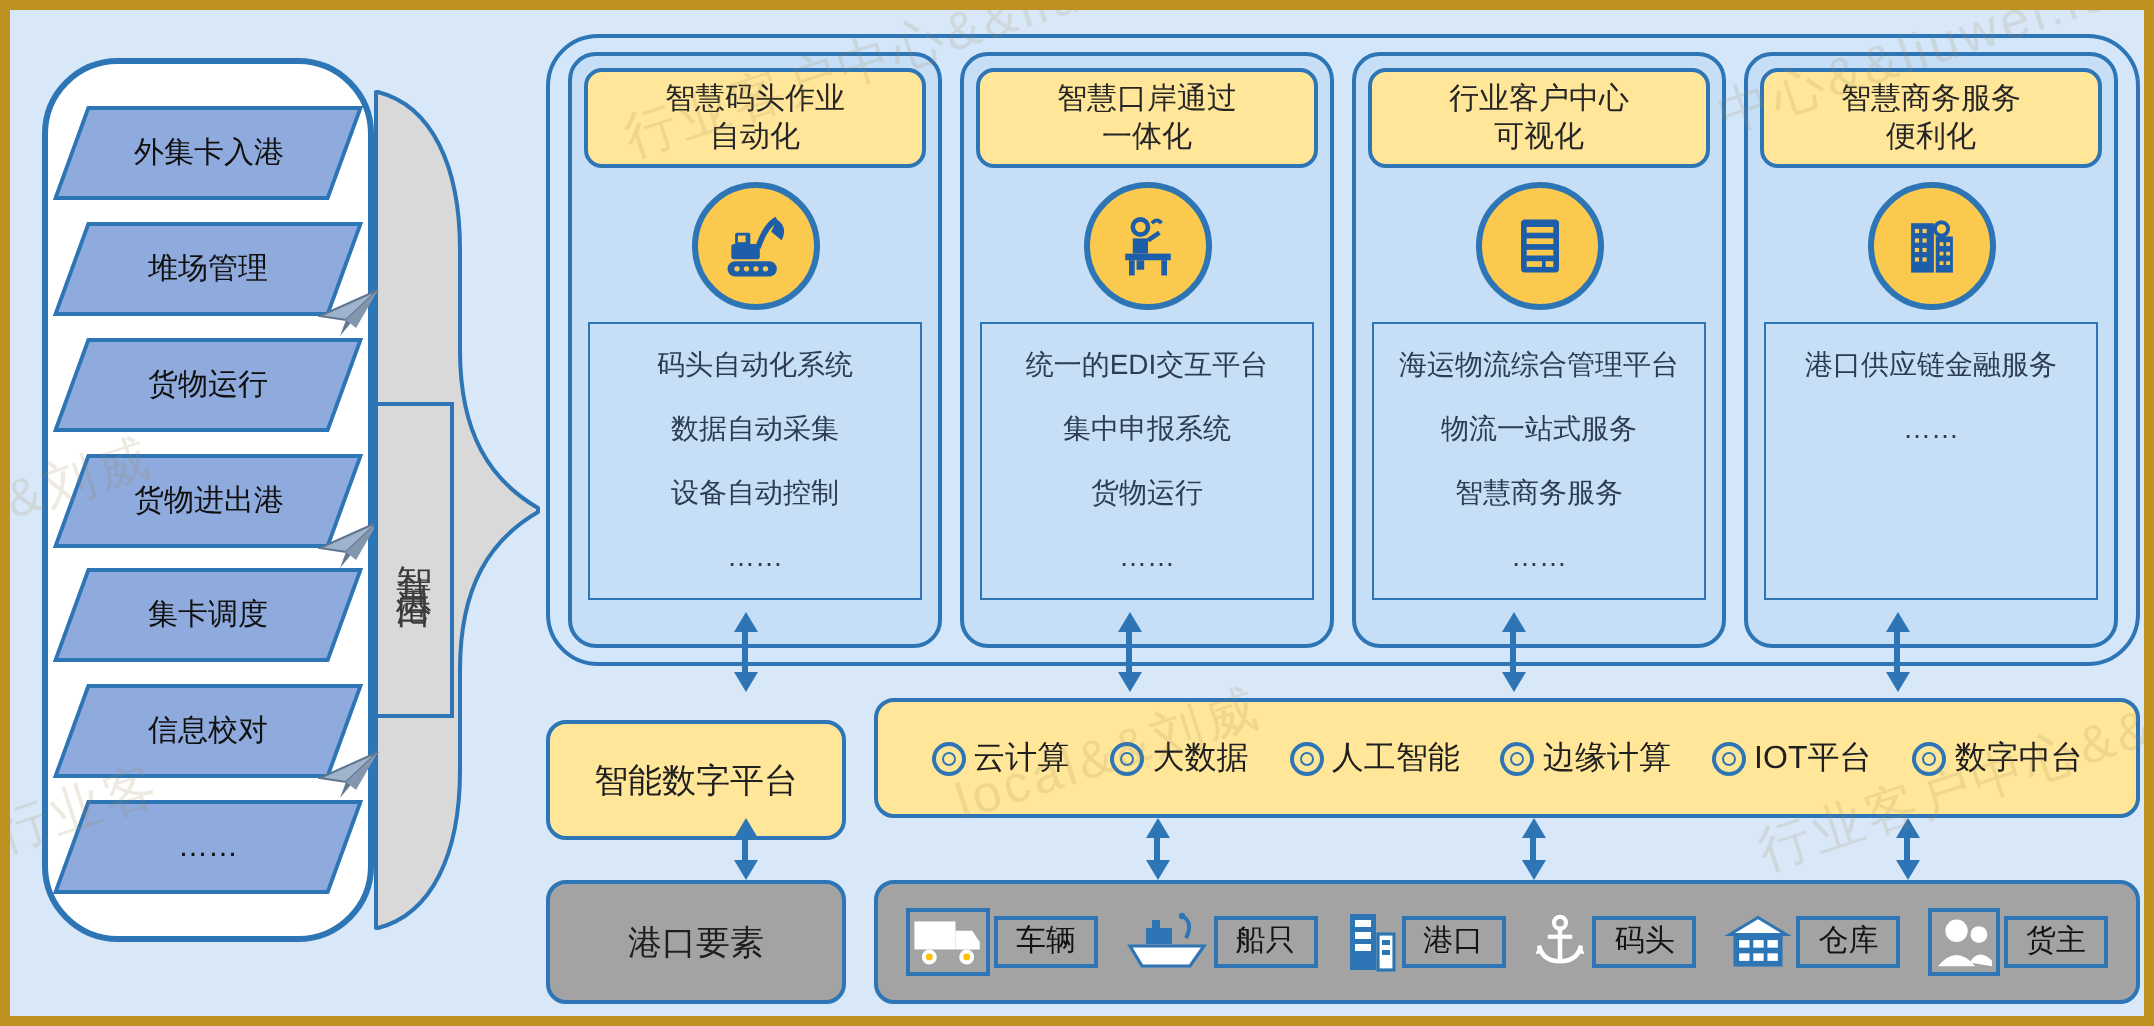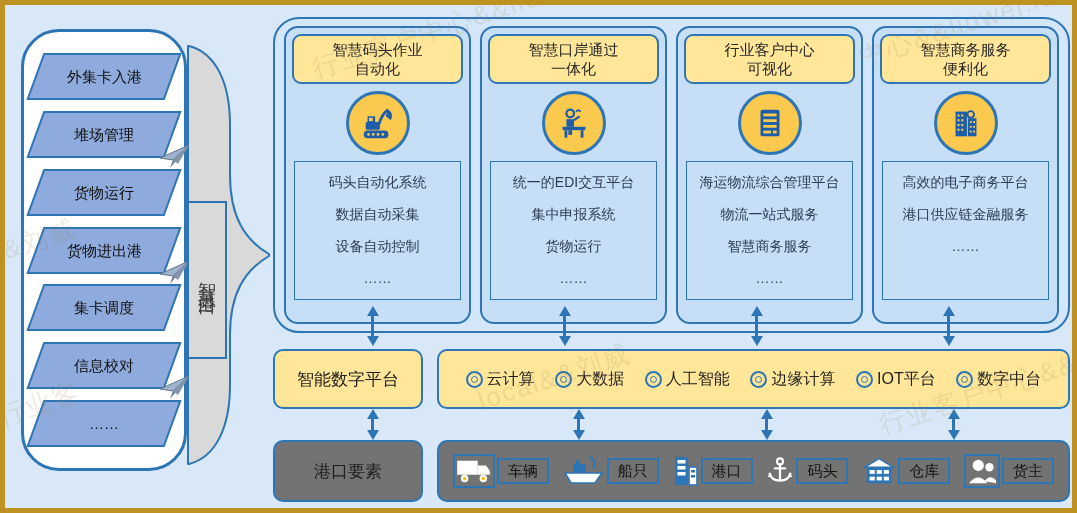--- a/index.html
+++ b/index.html
@@ -39,22 +39,22 @@
   
   .varrow{position:absolute;width:3px;background:#2E75B6;z-index:4;}
   .varrow::before,.varrow::after{content:"";position:absolute;left:50%;transform:translateX(-50%);
     border-left:6px solid transparent;border-right:6px solid transparent;}
   .varrow::before{top:-9px;border-bottom:10px solid #2E75B6;}
   .varrow::after{bottom:-9px;border-top:10px solid #2E75B6;}
   
   .box{position:absolute;box-sizing:border-box;border:2px solid #2E75B6;border-radius:10px;
     display:flex;align-items:center;justify-content:center;z-index:2;}
   .light{background:#FFE699;}
-  .orange{background:#737373;}
-  .platform-box{left:268px;top:344px;width:150px;height:60px;font-size:17px;color:#1f1f1f;}
+  .orange{background:#a3a3a3;}
+  .platform-box{left:268px;top:355px;width:150px;height:60px;font-size:17px;color:#1f1f1f;}
   .tech-row{left:432px;top:344px;width:633px;height:60px;justify-content:space-evenly;padding:12px 6px;}
   .tech-item{display:flex;align-items:center;font-size:16px;color:#1f1f1f;}
   .bullseye{width:13px;height:13px;border:2px solid #2E75B6;border-radius:50%;
     display:inline-flex;align-items:center;justify-content:center;margin-right:4px;flex:none;}
   .bullseye .inner{width:5px;height:5px;border:1.5px solid #2E75B6;border-radius:50%;}
   .elements-box{left:268px;top:435px;width:150px;height:62px;font-size:17px;color:#1f1f1f;}
   .bottom-row{left:432px;top:435px;width:633px;height:62px;justify-content:space-between;padding:0 14px;}
   .pair{display:flex;align-items:center;gap:2px;}
   .icon-box{box-sizing:border-box;border:2px solid #2E75B6;display:flex;align-items:center;
     justify-content:center;flex:none;}
@@ -233,21 +233,20 @@
               <rect x="27.5" y="18" width="2" height="2"></rect>
             <rect x="24" y="23" width="2" height="2"></rect>
               <rect x="27.5" y="23" width="2" height="2"></rect>
             <rect x="24" y="28" width="2" height="2"></rect>
               <rect x="27.5" y="28" width="2" height="2"></rect>
           </g>
           <circle cx="25" cy="11" r="3.5" fill="none" stroke="#1E5EA9" stroke-width="2"></circle>
         </svg>
       </div>
       <div class="col-list">
-        <div>高效的电子商务平台</div>
         <div>港口供应链金融服务</div>
         <div>……</div>
       </div>
     </div>
   </div>
 
   <div class="varrow" style="left:366px;top:310px;height:22px;"></div>
   <div class="varrow" style="left:558px;top:310px;height:22px;"></div>
   <div class="varrow" style="left:750px;top:310px;height:22px;"></div>
   <div class="varrow" style="left:942px;top:310px;height:22px;"></div>

